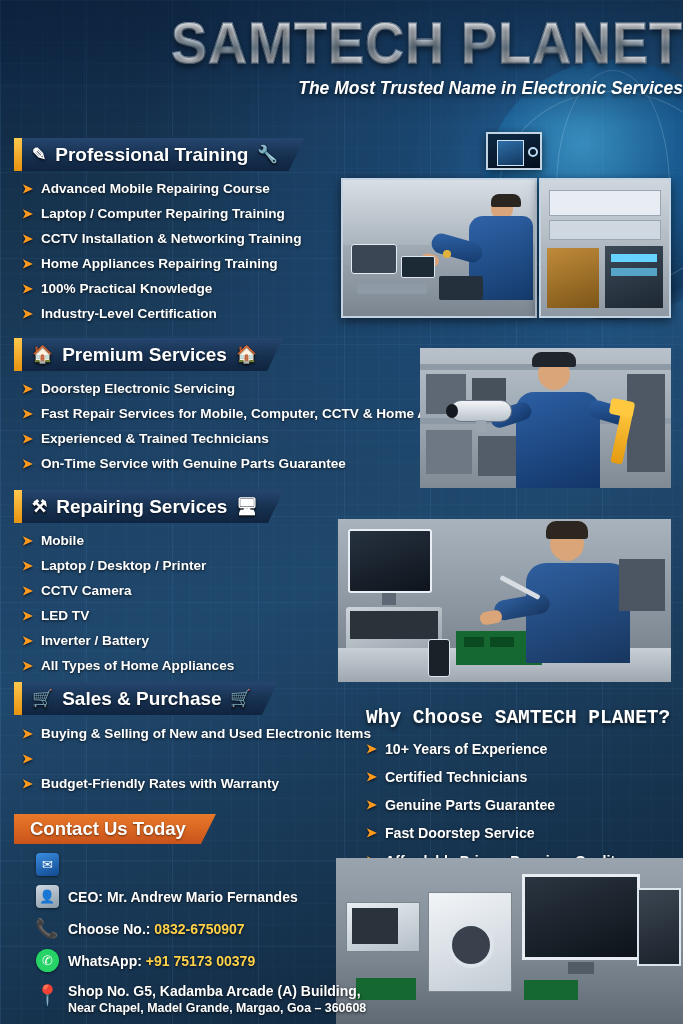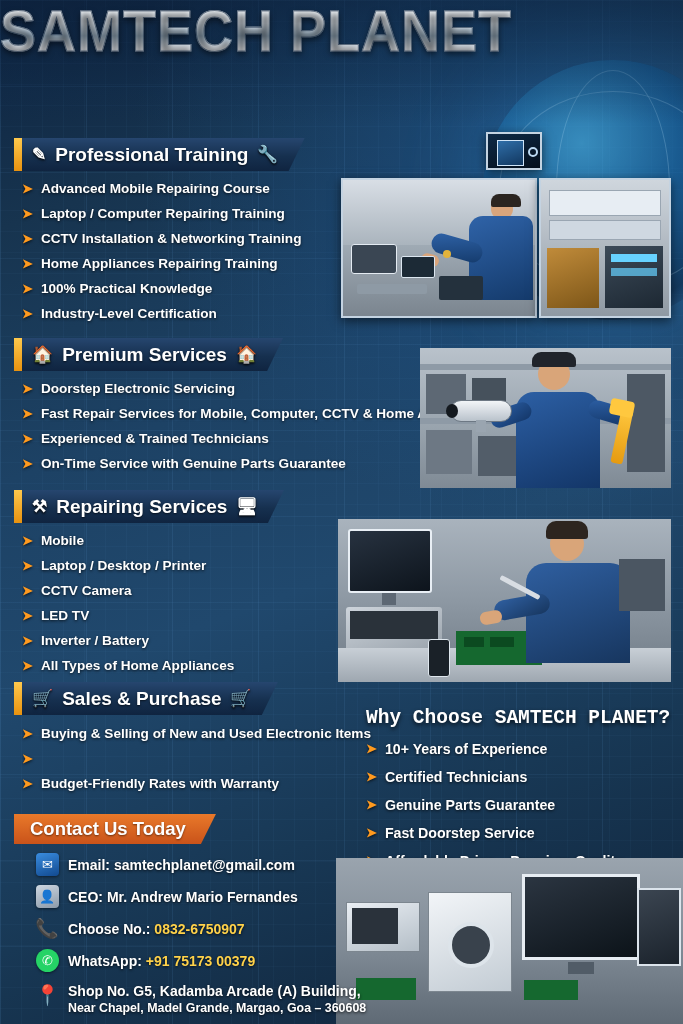--- a/index.html
+++ b/index.html
@@ -43,22 +43,22 @@
   .globe-lines:before, .globe-lines:after {
     content: ""; position: absolute; left: 6%; right: 6%; top: 12%; bottom: 12%;
     border: 1px solid rgba(200,235,255,.6); border-radius: 50%;
   }
   .globe-lines:after { left: 28%; right: 28%; top: 4%; bottom: 4%; }
 
   
   .header {
     position: relative;
     height: 124px;
-    padding-top: 2px;
-    text-align: left;
+    padding-top: 14px;
+    text-align: right;
     background: linear-gradient(180deg, rgba(12,32,58,.55) 0%, rgba(16,44,76,.20) 75%, rgba(16,44,76,0) 100%);
   }
   .title {
     font-size: 54px;
     line-height: 58px;
     font-weight: bold;
     letter-spacing: 1px;
     font-family: "Liberation Sans", sans-serif;
     background: linear-gradient(180deg, #ffffff 0%, #e8f2fb 38%, #9fb6c9 58%, #f4f9ff 78%, #c5d4e2 100%);
     -webkit-background-clip: text; background-clip: text;
@@ -169,20 +169,21 @@
   <div class="globe-lines"></div>
 
   <div class="photo" style="left:486px; top:132px; width:56px; height:38px; border-width:2px;">
     <div class="ph-inner" style="background:linear-gradient(160deg,#0e2a46,#050f1c);"></div>
     <div style="position:absolute; left:9px; top:6px; width:27px; height:26px; background:linear-gradient(160deg,#2f6ea8,#12375f); border:1px solid #cfe4f7;"></div>
     <div style="position:absolute; left:40px; top:13px; width:10px; height:10px; border-radius:50%; border:2px solid #bcd9f2;"></div>
   </div>
 
   <div class="header">
     <div class="title">SAMTECH PLANET</div>
+    <div class="subtitle">The Most Trusted Name in Electronic Services</div>
   </div>
 
   <div style="position:absolute; left:0; top:138px; width:683px;">
     <div class="ribbon-wrap" style="display:inline-block;">
       <div class="ribbon-bar"></div>
       <div class="ribbon" style="position:relative; z-index:1;">
         <span class="ribbon-ico">✎</span>
         <span>Professional Training</span>
         <span class="ribbon-ico">🔧</span>
       </div>
@@ -428,24 +429,20 @@
     <div style="position:absolute; left:188px; top:122px; width:54px; height:20px; background:#15682f;"></div>
   </div>
 
   <div style="position:absolute; left:14px; top:814px; width:360px;">
     <div class="contact-ribbon">
       <span>Contact Us Today</span>
     </div>
 
     <div class="c-row">
       <span class="c-ico ic-mail">✉</span>
-      <span class="c-txt">
-        <span>Email:</span>
-        <span>samtechplanet@gmail.com</span>
-      </span>
     </div>
 
     <div class="c-row">
       <span class="c-ico ic-ceo">👤</span>
       <span class="c-txt">
         <span>CEO:</span>
         <span>Mr. Andrew Mario Fernandes</span>
       </span>
     </div>
 

